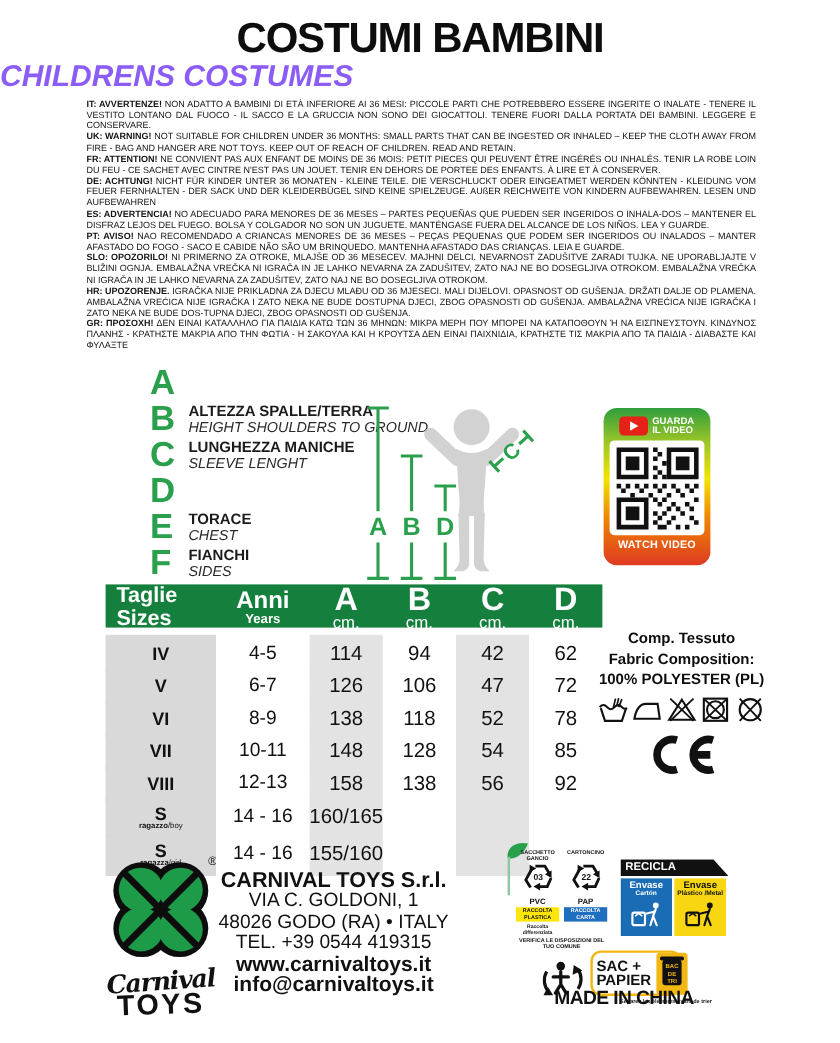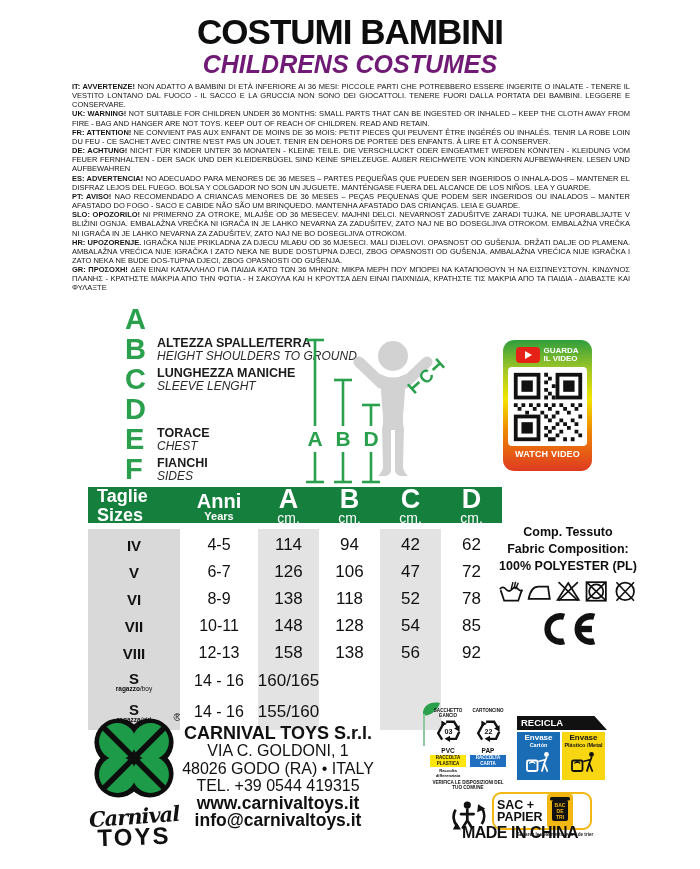--- a/index.html
+++ b/index.html
@@ -2,22 +2,22 @@
 <html><head>
 <meta charset="utf-8">
 <style>
   html,body{margin:0;padding:0;background:#fff;}
   .page{position:relative;width:700px;height:869px;background:#fff;overflow:hidden;
         font-family:"Liberation Sans",sans-serif;color:#111;}
 
   
   .title{position:absolute;left:0;top:12px;width:100%;text-align:center;
          font-size:35px;font-weight:900;letter-spacing:-1px;color:#0d0d0d;}
-  .subtitle{position:absolute;left:0;top:50px;width:100%;text-align:center;
-         font-size:25px;font-style:italic;font-weight:600;letter-spacing:0;color:#701a75;}
+  .subtitle{position:absolute;left:0;top:50px;width:100%;
+         font-size:25px;font-style:italic;font-weight:600;letter-spacing:0;color:#8b5cf6;}
 
   
   .warnings{position:absolute;left:72px;top:82px;width:558px;
             font-size:7.5px;line-height:9.15px;text-align:justify;color:#141414;}
   .warning b{font-weight:800;}
 
   
   .legend{position:absolute;left:125px;top:306px;width:260px;}
   .legend-item{display:flex;align-items:flex-start;height:30px;}
   .legend-letter{width:32px;font-size:29px;line-height:26px;font-weight:900;color:#2aa04d;}
@@ -96,21 +96,21 @@
            clip-path:polygon(0 0,86% 0,100% 22%,100% 100%,0 100%);background:#fff;}
   .recicla-head{background:#111;color:#fff;font-size:9.5px;font-weight:800;padding:1px 4px 2px 4px;}
   .recicla-body{display:flex;gap:2px;padding-top:2px;}
   .env{width:43px;height:48px;display:flex;flex-direction:column;align-items:center;padding-top:2px;box-sizing:border-box;}
   .env-blue{background:#1a6cb4;color:#fff;}
   .env-yellow{background:#f8d712;color:#111;}
   .env-l1{font-size:8px;font-weight:800;line-height:8px;}
   .env-l2{font-size:5.5px;font-weight:600;line-height:6px;height:7px;}
 
   .triman-svg{position:absolute;left:452px;top:797px;}
-  .sac-box{position:absolute;left:492px;top:792px;width:100px;height:38px;background:#fff;
+  .sac-box{position:absolute;left:492px;top:792px;width:76px;height:38px;background:#fff;
            border:2.5px solid #f2b713;border-radius:9px;display:flex;align-items:center;box-sizing:border-box;padding:1px 3px;}
   .sac-text{font-size:12.5px;font-weight:900;line-height:12px;letter-spacing:0;}
   .sac-binwrap{margin-left:4px;background:#f2b713;border-radius:3px;padding:1px 2px;}
   .sac-caption{position:absolute;left:500px;top:832px;width:110px;font-size:4.6px;font-weight:700;text-align:center;color:#222;}
   .made-in{position:absolute;left:440px;top:824px;width:160px;text-align:center;
            font-size:16px;font-weight:900;letter-spacing:-0.5px;}
 
   svg text{font-family:"Liberation Sans",sans-serif;}
 </style>
 </head>

